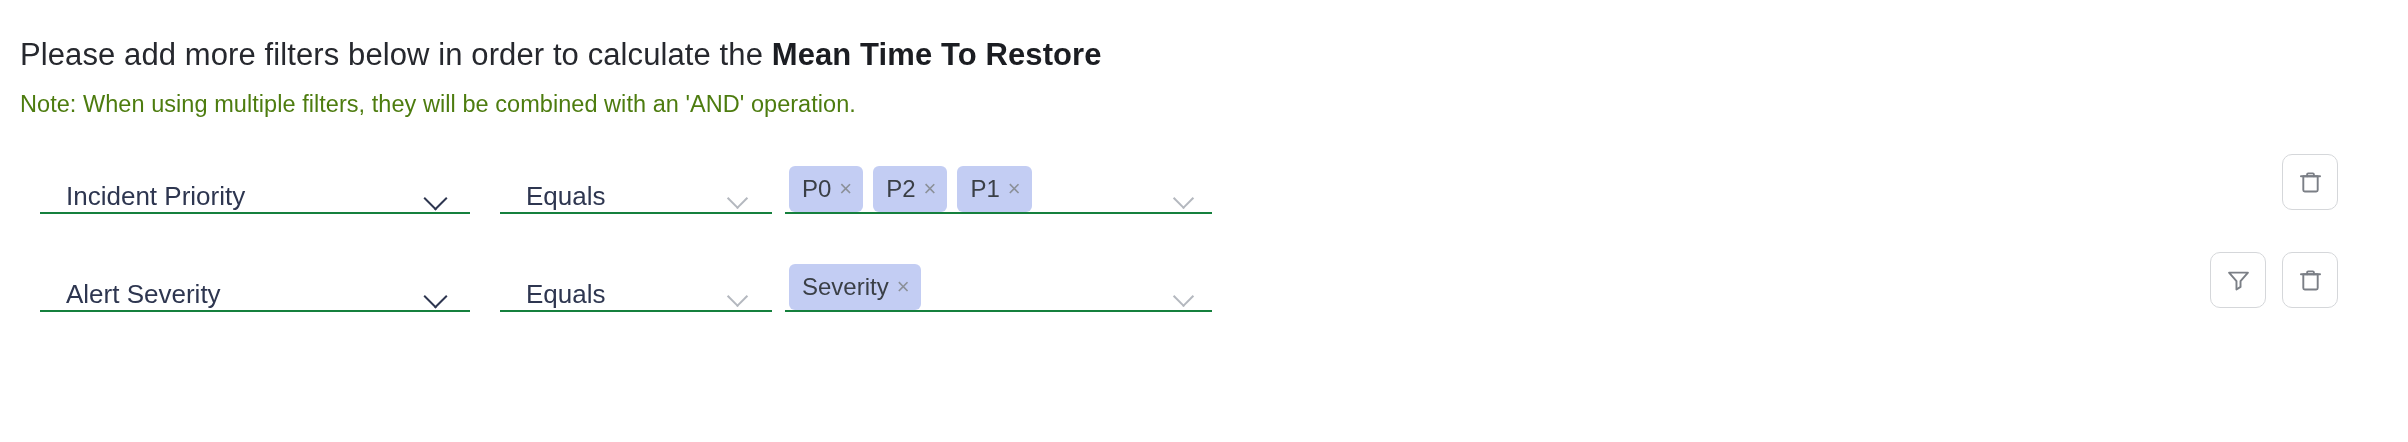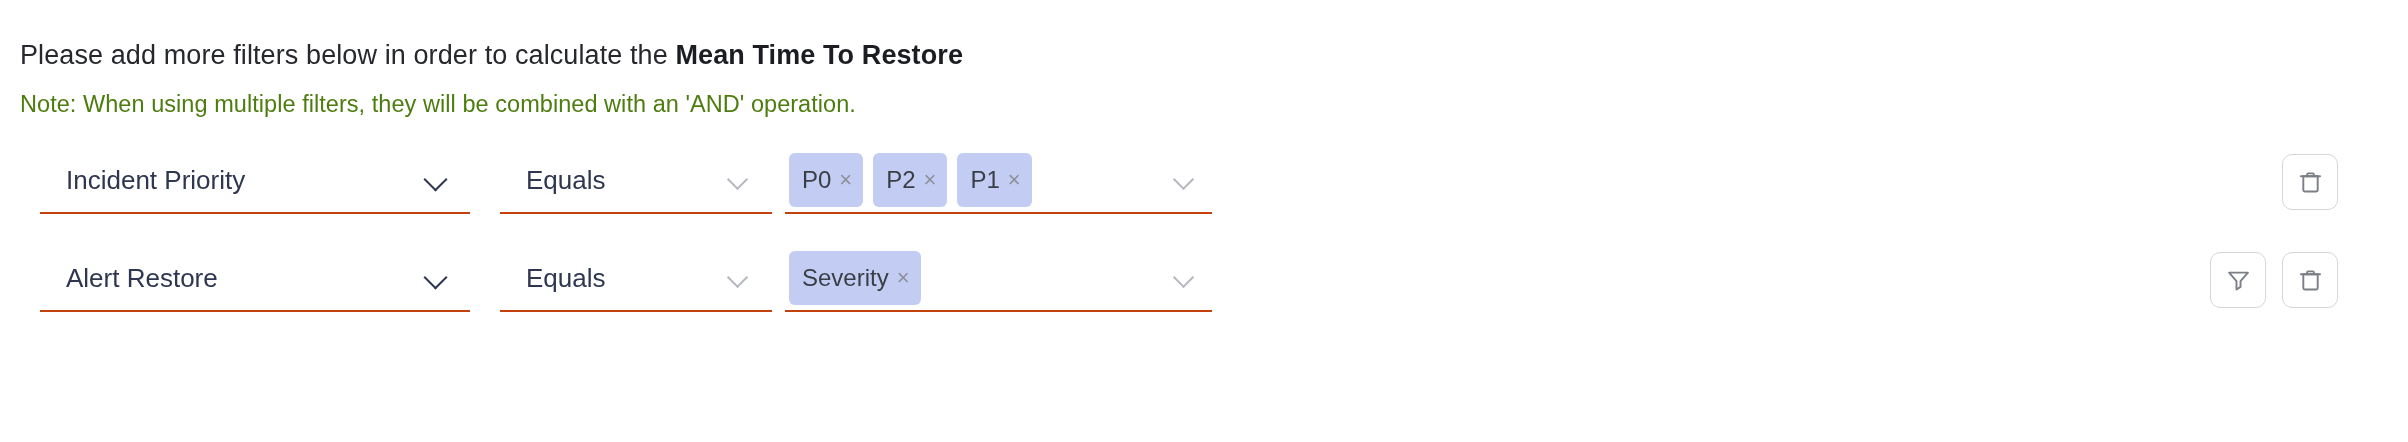--- a/index.html
+++ b/index.html
@@ -21,21 +21,21 @@
     height: 442px;
     box-sizing: border-box;
     padding: 0;
   }
 
   
   .heading {
     position: absolute;
     left: 20px;
     top: 40px;
-    font-size: 27px;
+    font-size: 31px;
     line-height: 30px;
     color: #26282e;
     white-space: nowrap;
     letter-spacing: 0.1px;
   }
   .heading .bold {
     font-weight: 700;
     color: #1b1d22;
   }
 
@@ -60,23 +60,23 @@
   .filter-row {
     position: relative;
     height: 98px;
   }
 
   
   .field {
     position: absolute;
     box-sizing: border-box;
     height: 66px;
-    border-bottom: 2px solid #c2410c;
-    display: flex;
-    align-items: center;
+    border-bottom: 2px solid #15803d;
+    display: flex;
+    align-items: flex-end;
     padding: 0 6px 0 26px;
     cursor: pointer;
     gap: 18px;
   }
   .field-label {
     font-size: 26px;
     color: #2e3650;
     white-space: nowrap;
     flex: 0 0 auto;
   }
@@ -123,21 +123,21 @@
     gap: 10px;
     flex: 0 0 auto;
     padding-left: 4px;
   }
   .chip {
     display: inline-flex;
     align-items: center;
     gap: 8px;
     background: #c3cdf3;
     border-radius: 6px;
-    height: 54px;
+    height: 46px;
     padding: 0 11px 0 13px;
     font-size: 24px;
     color: #3a3f46;
     white-space: nowrap;
     cursor: default;
   }
   .chip-x {
     font-size: 22px;
     line-height: 1;
     color: #8b9098;
@@ -221,21 +221,21 @@
             <path d="M5.6 6.5h12.8v12.2c0 .7-.6 1.3-1.3 1.3H6.9c-.7 0-1.3-.6-1.3-1.3V6.5z"></path>
           </svg>
         </button>
       </div>
 
     </div>
 
     <div class="filter-row">
 
       <div class="field col-attribute">
-        <span class="field-label">Alert Restore</span>
+        <span class="field-label">Alert Severity</span>
         <span class="spacer"></span>
         <span class="chev"></span>
       </div>
 
       <div class="field col-operator">
         <span class="field-label">Equals</span>
         <span class="spacer"></span>
         <span class="chev light"></span>
       </div>
 

